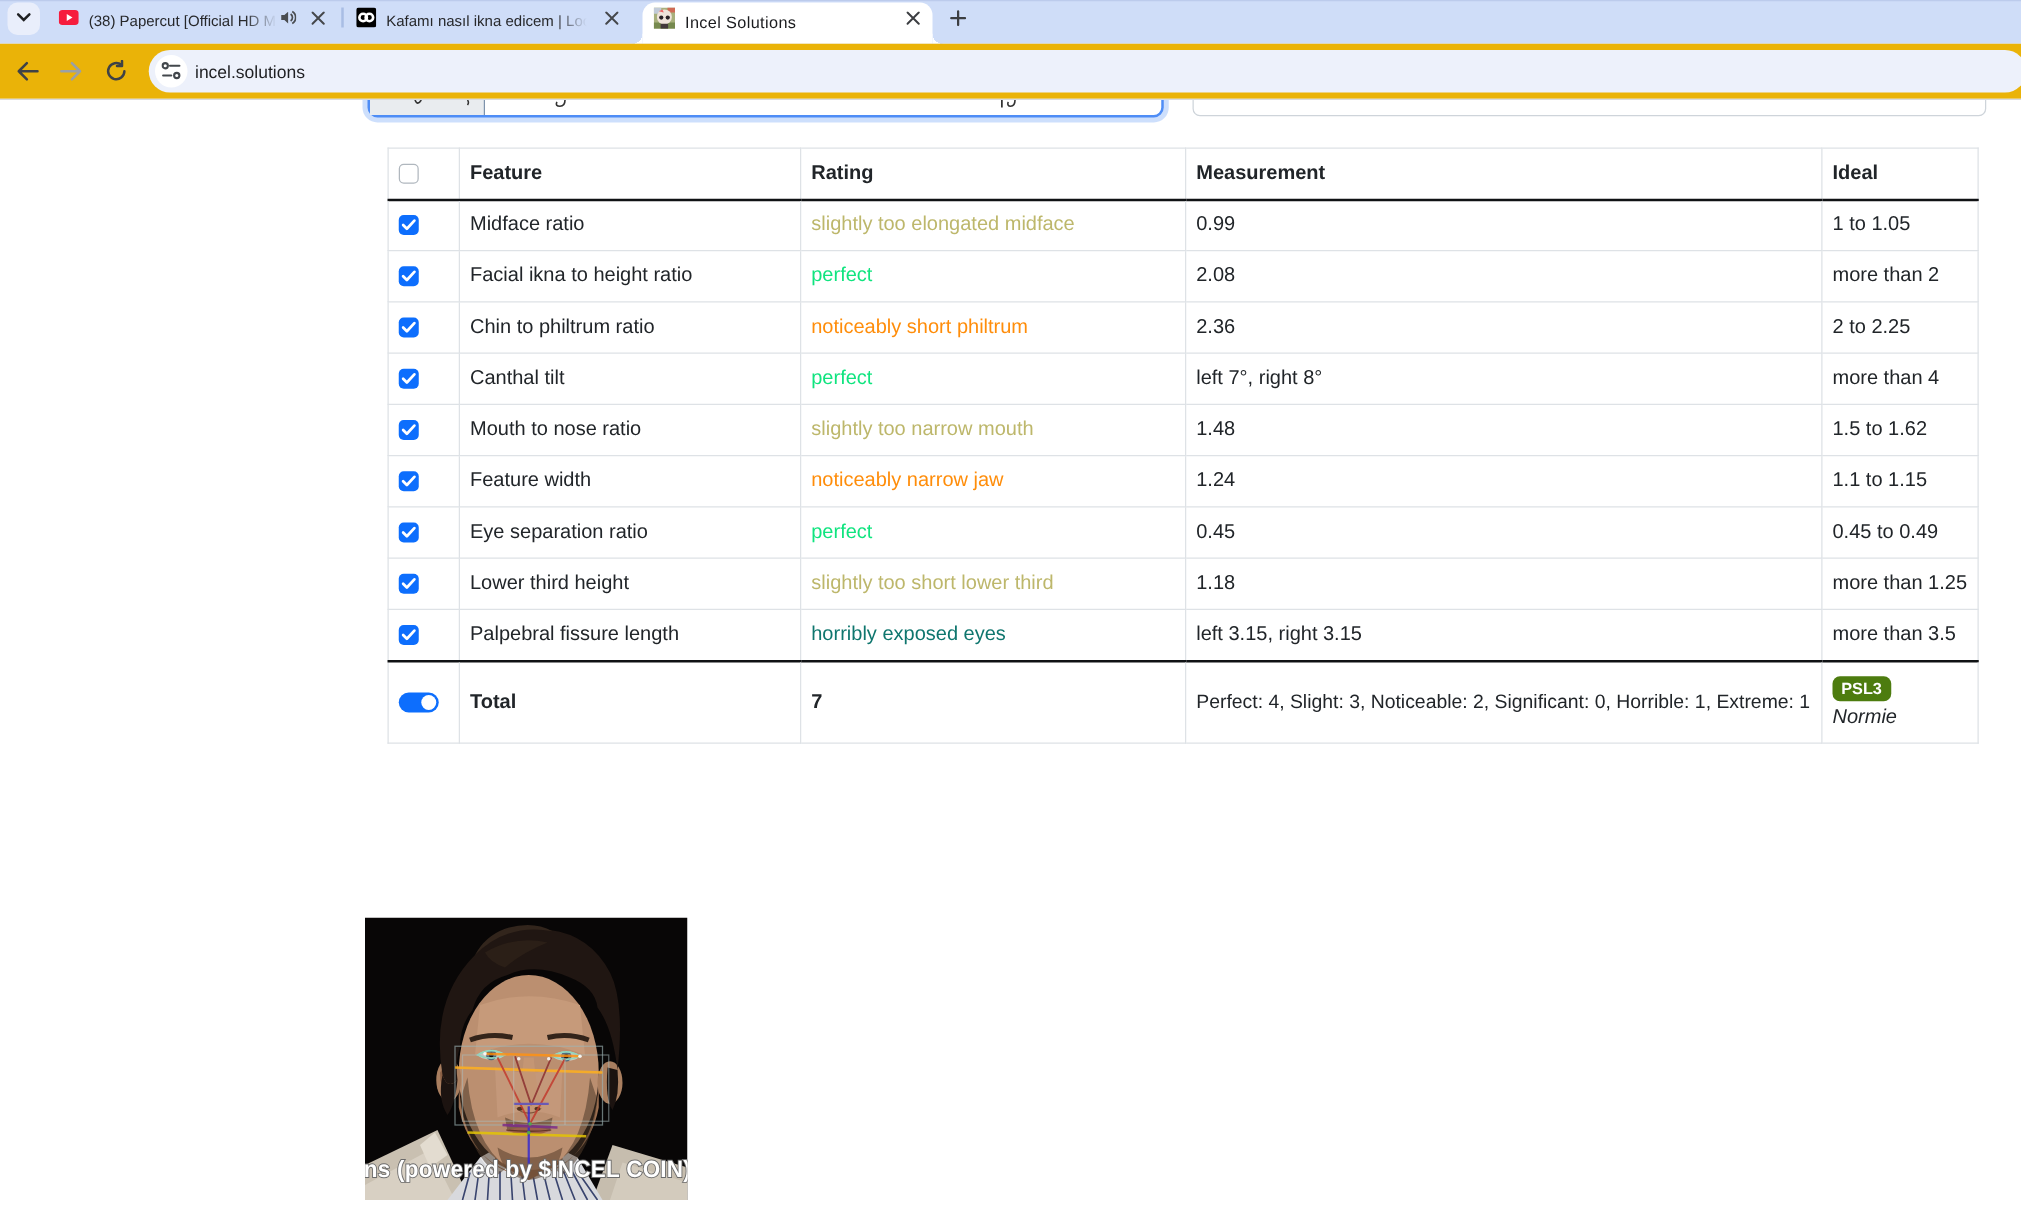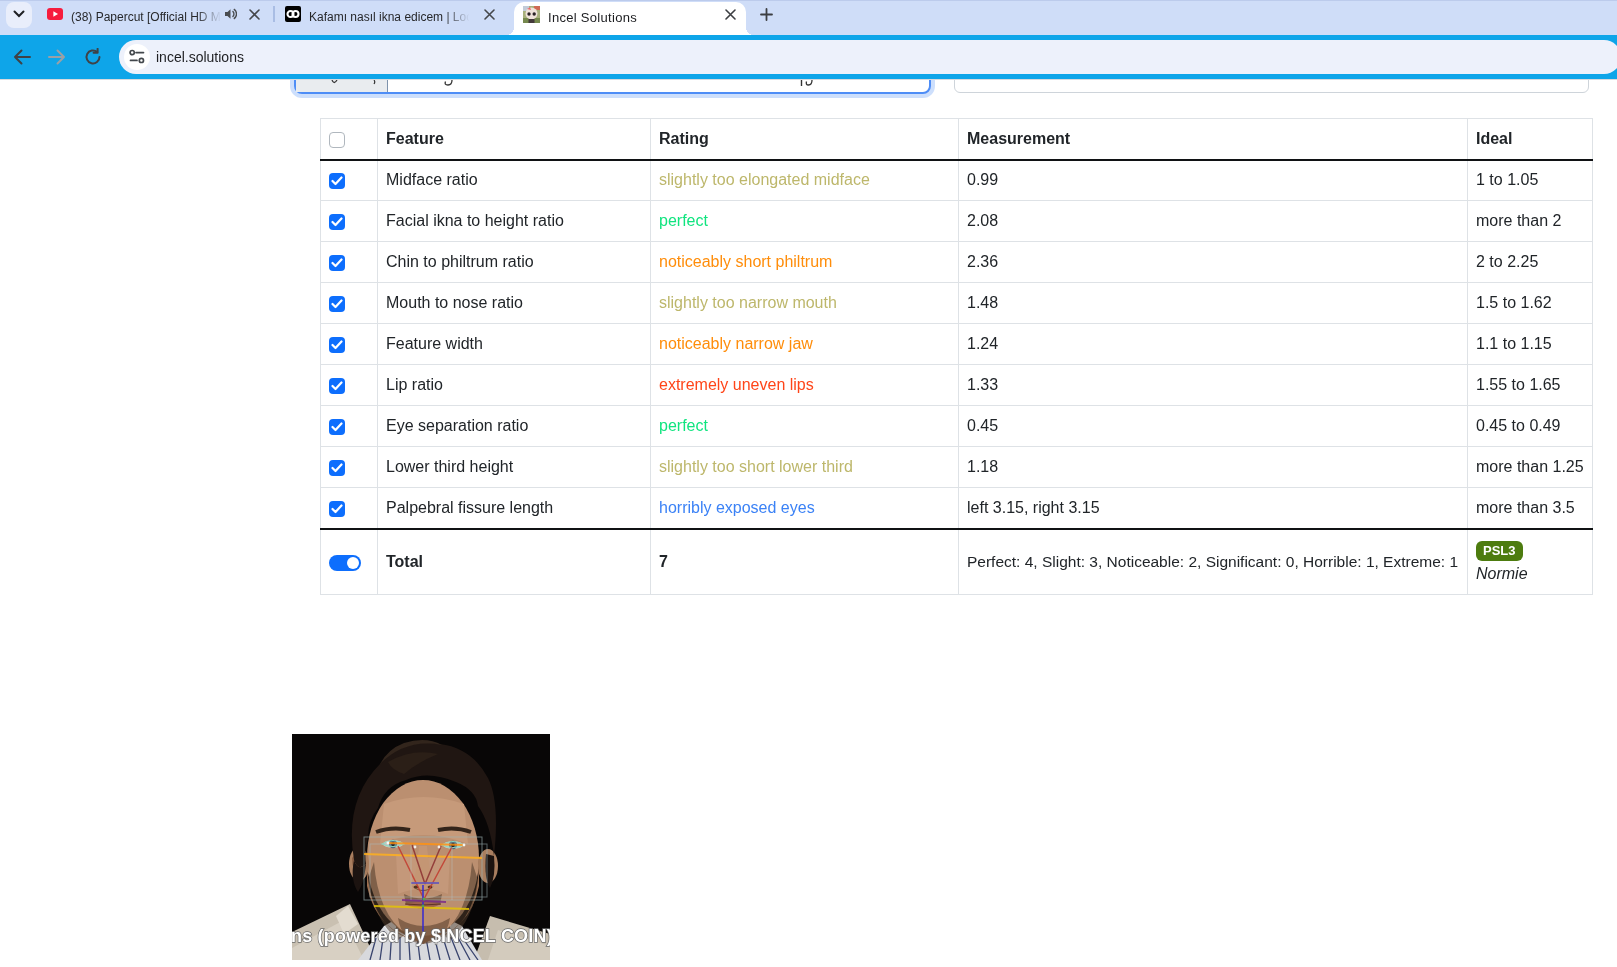--- a/index.html
+++ b/index.html
@@ -9,46 +9,46 @@
 
   
   #tabstrip { left:0; top:0; width:1617px; height:35px; background:#cfddf8; }
   #tabstrip .topline { left:0; top:0; width:1617px; height:1px; background:#bccbec; position:absolute; }
   #chev { left:6px; top:2px; width:26px; height:26px; border-radius:8px; background:#e9eefb; position:absolute; }
   .tabtxt { font-size:12px; color:#27282b; line-height:35px; white-space:nowrap; overflow:hidden; }
   #activetab { left:514px; top:2px; width:232px; height:33px; background:#fff; border-radius:10px 10px 0 0; position:absolute; }
   .fadeL { position:absolute; top:4px; height:26px; width:34px; background:linear-gradient(to right, rgba(207,221,248,0), #cfddf8 75%); }
 
   
-  #toolbar { left:0; top:35px; width:1617px; height:44px; background:#0ea5e9; }
+  #toolbar { left:0; top:35px; width:1617px; height:44px; background:#eab308; }
   #omnibox { left:119px; top:5px; width:1502px; height:34px; border-radius:17px; background:#edf1fb; position:absolute; }
   #sitecirc { left:124px; top:9px; width:26px; height:26px; border-radius:13px; background:#fff; position:absolute; }
   #url { left:156px; top:5px; height:34px; line-height:34px; font-size:14px; color:#1e1f22; position:absolute; }
   #tooldiv { left:0; top:79px; width:1617px; height:1px; background:#d8dade; }
 
   
   #lgroup { left:294px; top:52px; width:637px; height:42px; border:2px solid #4e8df6; border-radius:8px;
             box-shadow:0 0 0 4px rgba(77,141,246,0.28); position:absolute; background:#fff; display:flex; }
   #rbox { left:954px; top:-25px; width:635px; height:38px; border:1px solid #ced4da; border-radius:6px; background:#fff; position:absolute; }
 
   
-  #tbl { left:320px; top:38px; position:absolute; border-collapse:collapse; table-layout:fixed; width:1272px;
+  #tbl { left:310px; top:38px; position:absolute; border-collapse:collapse; table-layout:fixed; width:1272px;
          font-size:16px; color:#212529; }
   #tbl td, #tbl th { border:1px solid #dee2e6; height:41px; vertical-align:middle; padding:0 8px; overflow:hidden; }
   #tbl th { text-align:left; font-size:16px; }
   #tbl thead th { border-bottom:2px solid #101214; }
   #tbl .c { }
   #tbl tr.total td { border-top:2px solid #101214; height:66px; }
   .cb { width:16px; height:16px; border-radius:4px; background:#0d6efd; position:relative; display:inline-block; vertical-align:middle; }
   .cb svg { position:absolute; left:2px; top:3px; }
   .cb0 { width:16px; height:16px; border-radius:4px; background:#fff; border:1px solid #b0b7be; display:inline-block; vertical-align:middle; }
   .sw { width:32px; height:16px; border-radius:8px; background:#0d6efd; position:relative; display:inline-block; vertical-align:middle; }
   .sw i { position:absolute; right:2px; top:2px; width:12px; height:12px; border-radius:6px; background:#fff; }
   .khaki { color:#bdb76b; } .green { color:#10e47f; } .orange { color:#ff8d0a; }
-  .ored { color:#ff4519; } .salmon { color:#3b82f6; }
+  .ored { color:#ff4519; } .salmon { color:#0f766e; }
   .badge { display:inline-block; background:#4d7c0f; color:#fff; font-weight:bold; font-size:13px;
            padding:3px 7px; border-radius:6px; line-height:14px; }
 </style>
 </head>
 <body>
 <div class="abs" id="tabstrip">
   <div class="topline"></div>
   <div id="chev"></div>
   <svg class="abs" style="left:13px;top:10px" width="12" height="9" viewBox="0 0 12 9">
       <path d="M1.5 1.5 L6 6 L10.5 1.5" stroke="#1f2023" stroke-width="2" fill="none" stroke-linecap="round"></path>
@@ -189,42 +189,42 @@
                 </svg></span></td>
             <td>Chin to philtrum ratio</td>
             <td class="orange">noticeably short philtrum</td>
             <td class="c">2.36</td>
             <td class="c">2 to 2.25</td>
           </tr>
         <tr>
             <td><span class="cb"><svg width="12" height="10" viewBox="0 0 12 10">
                   <path d="M1.5 5 L4.5 8 L10.5 1.5" stroke="#fff" stroke-width="2.2" fill="none" stroke-linecap="round" stroke-linejoin="round"></path>
                 </svg></span></td>
+            <td>Canthal tilt</td>
+            <td class="green">perfect</td>
+            <td class="c">left 7°, right 8°</td>
+            <td class="c">more than 4</td>
+          </tr>
+        <tr>
+            <td><span class="cb"><svg width="12" height="10" viewBox="0 0 12 10">
+                  <path d="M1.5 5 L4.5 8 L10.5 1.5" stroke="#fff" stroke-width="2.2" fill="none" stroke-linecap="round" stroke-linejoin="round"></path>
+                </svg></span></td>
             <td>Mouth to nose ratio</td>
             <td class="khaki">slightly too narrow mouth</td>
             <td class="c">1.48</td>
             <td class="c">1.5 to 1.62</td>
           </tr>
         <tr>
             <td><span class="cb"><svg width="12" height="10" viewBox="0 0 12 10">
                   <path d="M1.5 5 L4.5 8 L10.5 1.5" stroke="#fff" stroke-width="2.2" fill="none" stroke-linecap="round" stroke-linejoin="round"></path>
                 </svg></span></td>
             <td>Feature width</td>
             <td class="orange">noticeably narrow jaw</td>
             <td class="c">1.24</td>
             <td class="c">1.1 to 1.15</td>
-          </tr>
-        <tr>
-            <td><span class="cb"><svg width="12" height="10" viewBox="0 0 12 10">
-                  <path d="M1.5 5 L4.5 8 L10.5 1.5" stroke="#fff" stroke-width="2.2" fill="none" stroke-linecap="round" stroke-linejoin="round"></path>
-                </svg></span></td>
-            <td>Lip ratio</td>
-            <td class="ored">extremely uneven lips</td>
-            <td class="c">1.33</td>
-            <td class="c">1.55 to 1.65</td>
           </tr>
         <tr>
             <td><span class="cb"><svg width="12" height="10" viewBox="0 0 12 10">
                   <path d="M1.5 5 L4.5 8 L10.5 1.5" stroke="#fff" stroke-width="2.2" fill="none" stroke-linecap="round" stroke-linejoin="round"></path>
                 </svg></span></td>
             <td>Eye separation ratio</td>
             <td class="green">perfect</td>
             <td class="c">0.45</td>
             <td class="c">0.45 to 0.49</td>
           </tr>

